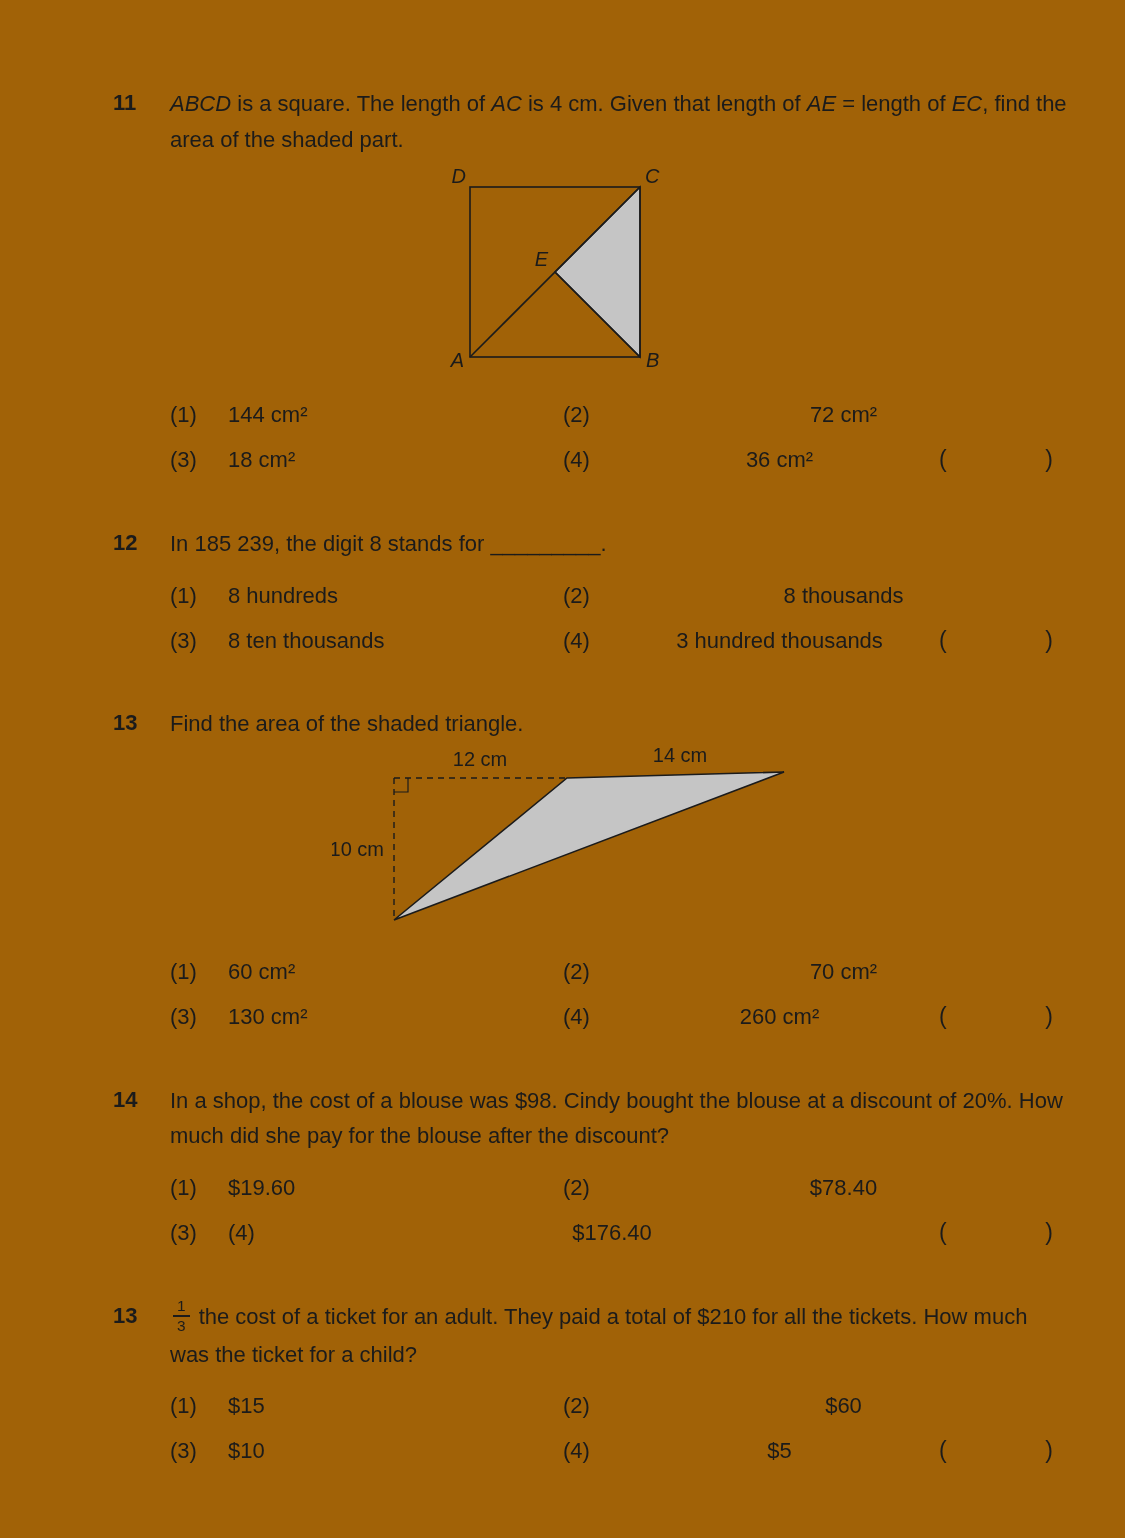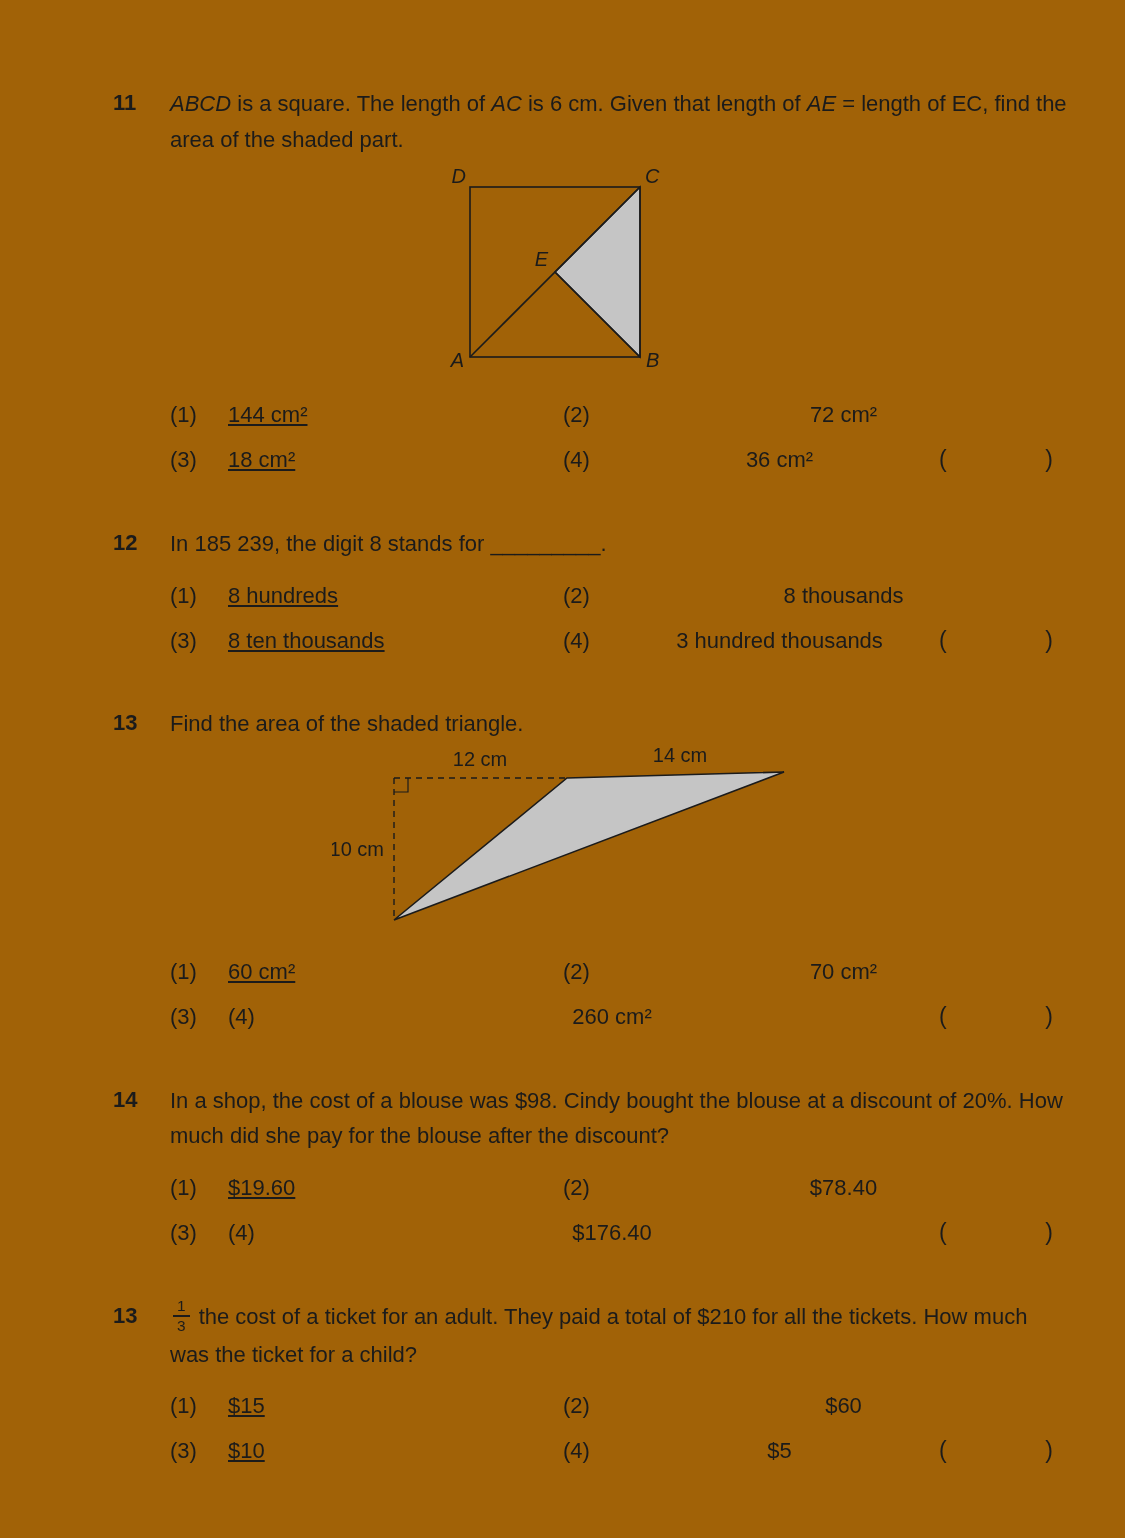--- a/index.html
+++ b/index.html
@@ -10,21 +10,21 @@
     display:flex; flex-direction:column; padding-top:86px; overflow:hidden;
   }
   .content { flex:1; padding:0 58px 0 113px; }
   .question { display:flex; margin-bottom:44px; }
   .q-num { width:57px; font-weight:bold; font-size:22px; line-height:1.55; }
   .q-body { flex:1; min-width:0; }
   .q-text { font-size:22px; line-height:1.62; }
   .options { margin-top:13px; }
   .opt-row { display:flex; align-items:baseline; font-size:22px; line-height:1.95; }
   .opt-label { width:58px; flex:none; }
-  .opt-text-1 { width:335px; flex:none;text-decoration:underline; }
+  .opt-text-1 { width:335px; flex:none; }
   .opt-label-2 { width:57px; flex:none; }
   .opt-text-2 { flex:1;text-align:center; }
   .bracket { width:128px; flex:none; display:flex; justify-content:space-between; padding-right:14px; font-size:23px; }
   .fig { margin:12px 0 6px 0; }
   .fig-q11 { margin-left:278px; }
   .fig-q13 { margin-left:162px; margin-top:6px; }
   svg text { font-family:"Liberation Sans", sans-serif; font-size:20px; fill:#1b1b1b; }
   svg text.it { font-style:italic; }
   .frac { display:inline-flex; flex-direction:column; text-align:center; vertical-align:middle; font-size:0.7em; line-height:1.15; margin:0 3px; position:relative; top:-2px; }
   .frac .num { border-bottom:2px solid #1b1b1b; padding:0 4px; }
@@ -32,21 +32,21 @@
 </style>
 </head>
 <body>
 
 <div class="page">
   <div class="content">
 
     <div class="question">
       <div class="q-num">11</div>
       <div class="q-body">
-        <p class="q-text"><span style="font-style: italic;">ABCD</span><span> is a square. The length of </span><span style="font-style: italic;">AC</span><span> is 6 cm. Given that length of </span><span style="font-style: italic;">AE</span><span> = length of </span><span style="">EC</span><span>, find the area of the shaded part.</span></p>
+        <p class="q-text"><span style="font-style: italic;">ABCD</span><span> is a square. The length of </span><span style="font-style: italic;">AC</span><span> is 4 cm. Given that length of </span><span style="font-style: italic;">AE</span><span> = length of </span><span style="font-style: italic;">EC</span><span>, find the area of the shaded part.</span></p>
         <div class="fig fig-q11">
           <svg width="215" height="208" viewBox="0 0 215 208">
             <polygon points="107,103 192,18 192,188" stroke="#1b1b1b" stroke-width="1.5" fill="#c5c5c5"></polygon>
             <rect x="22" y="18" width="170" height="170" fill="none" stroke="#1b1b1b" stroke-width="1.6"></rect>
             <line x1="22" y1="188" x2="192" y2="18" stroke="#1b1b1b" stroke-width="1.6"></line>
             <line x1="107" y1="103" x2="192" y2="188" stroke="#1b1b1b" stroke-width="1.6"></line>
             <text class="it" x="18" y="14" text-anchor="end">D</text>
             <text class="it" x="197" y="14" text-anchor="start">C</text>
             <text class="it" x="100" y="97" text-anchor="end">E</text>
             <text class="it" x="16" y="198" text-anchor="end">A</text>
@@ -116,20 +116,21 @@
         </div>
         <div class="options">
           <div class="opt-row">
             <span class="opt-label">(1)</span>
             <span class="opt-text-1">60 cm²</span>
             <span class="opt-label-2">(2)</span>
             <span class="opt-text-2">70 cm²</span>
           </div>
           <div class="opt-row">
             <span class="opt-label">(3)</span>
+            <span class="opt-text-1">130 cm²</span>
             <span class="opt-label-2">(4)</span>
             <span class="opt-text-2">260 cm²</span>
             <span class="bracket">
               <span>(</span>
               <span>)</span>
             </span>
           </div>
         </div>
       </div>
     </div>

